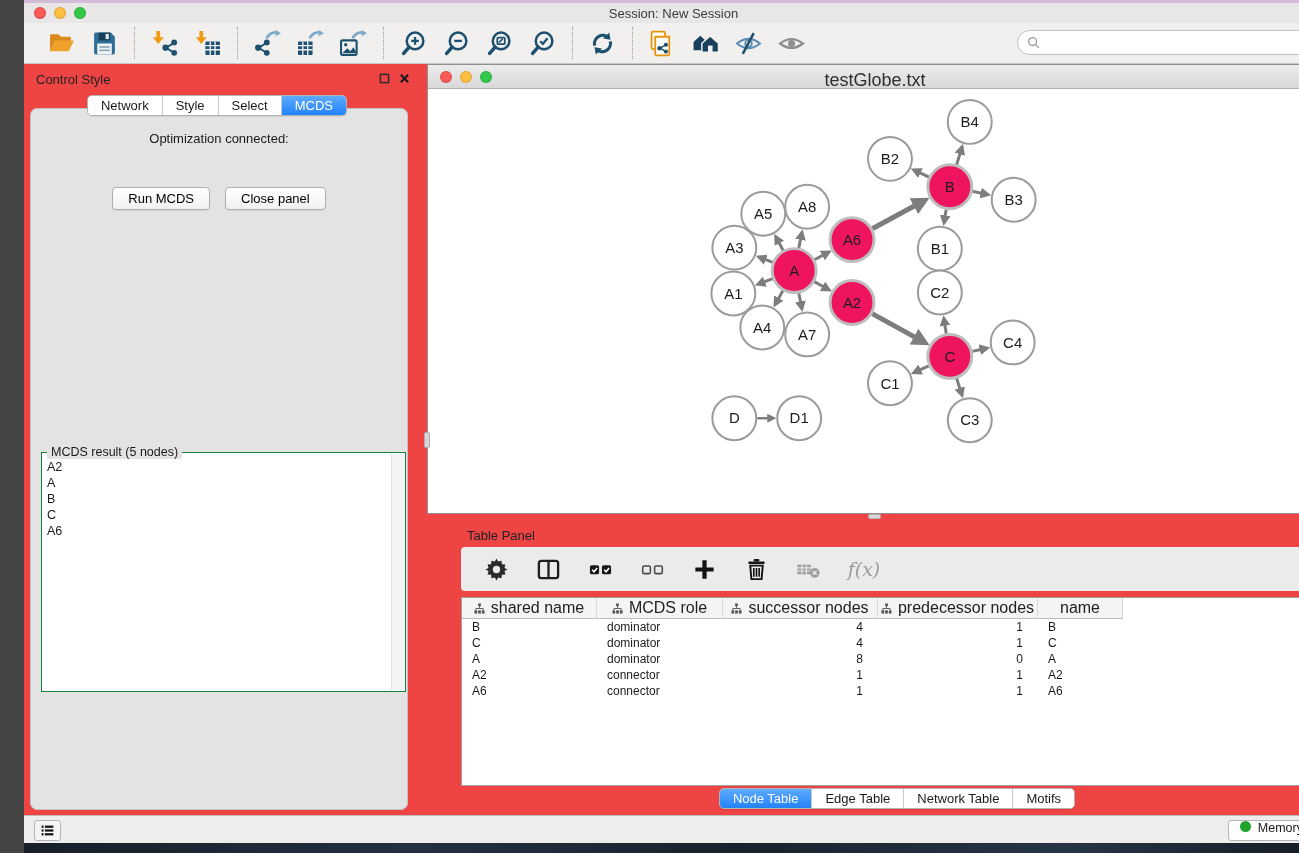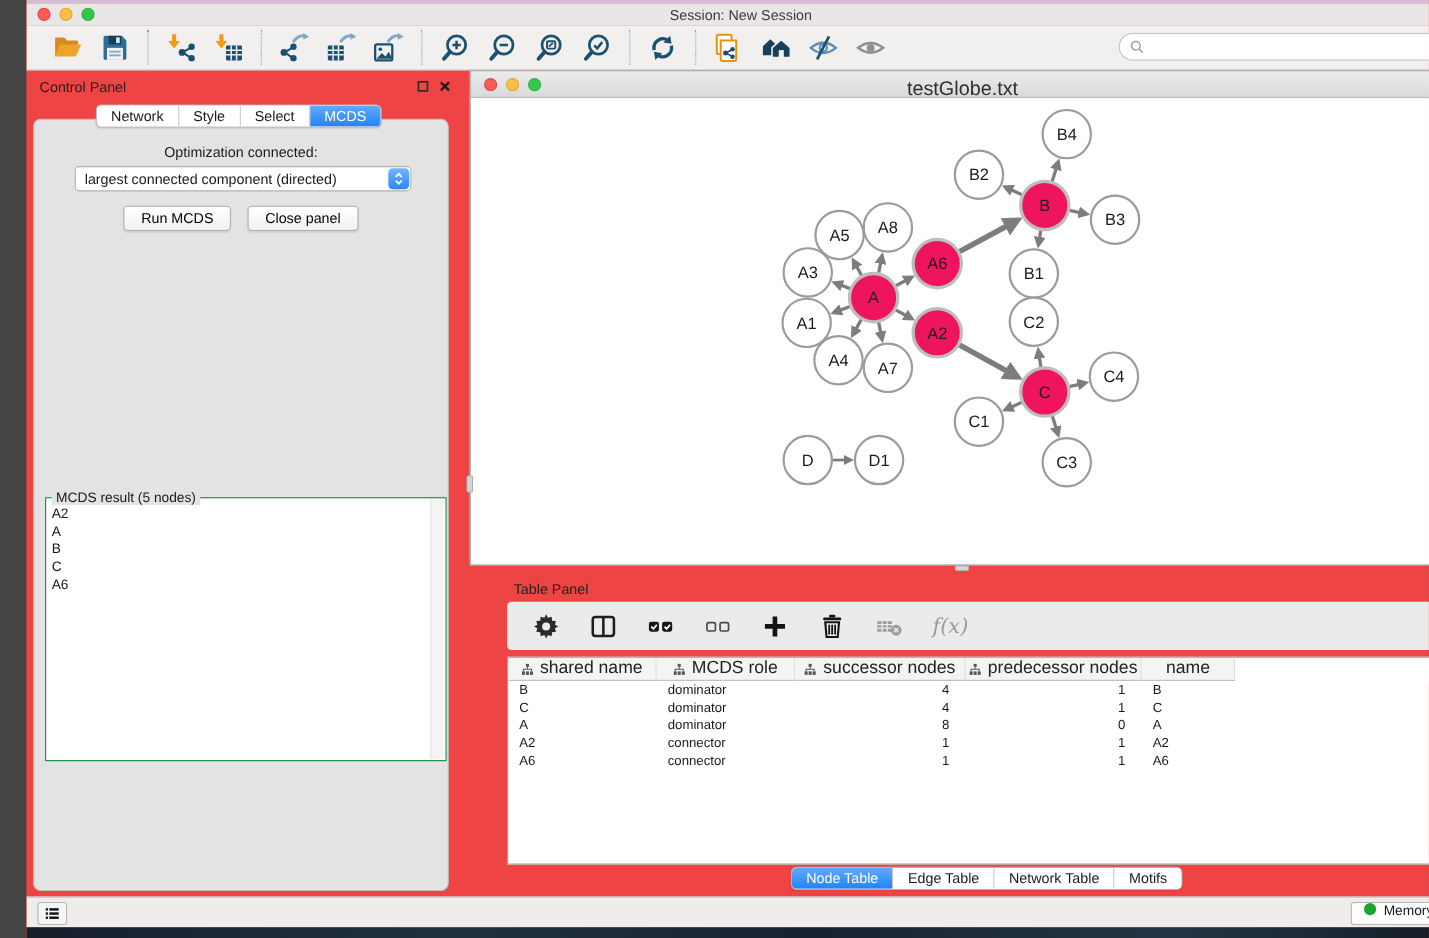--- a/index.html
+++ b/index.html
@@ -313,21 +313,21 @@
     <div class="searchbox">
       <svg viewBox="0 0 16 16">
           <circle cx="7" cy="7" r="4.2" fill="none" stroke="#9a9a9a" stroke-width="1.4"></circle>
           <path d="M10.2 10.2 L13.7 13.7" stroke="#9a9a9a" stroke-width="1.4"></path>
         </svg>
       <input placeholder="" style="">
     </div>
   </div>
 
   <div class="control-panel">
-    <div class="panel-title">Control Panel</div>
+    <div class="panel-title">Control Style</div>
     <div class="panel-icons">
       <span>
           <svg viewBox="0 0 12 12">
             <rect x="1.5" y="1.5" width="9" height="9" fill="none" stroke="#2b2b2b" stroke-width="1.6"></rect>
           </svg>
         </span>
       <span>
           <svg viewBox="0 0 12 12">
             <path d="M2 2 L10 10 M10 2 L2 10" stroke="#1a1a1a" stroke-width="2.3"></path>
           </svg>
@@ -336,29 +336,20 @@
     <div class="cp-tabs">
         <div class="seg-group" id="cp-tabs">
           <div class="seg">Network</div>
           <div class="seg">Style</div>
           <div class="seg">Select</div>
           <div class="seg active">MCDS</div>
         </div>
       </div>
     <div class="cp-content">
       <div class="opt-label">Optimization connected:</div>
-      <div class="select">
-        <span class="val">largest connected component (directed)</span>
-        <span class="stepper">
-          <svg viewBox="0 0 10 14" width="9" height="13">
-              <path d="M2 5 L5 2 L8 5" fill="none" stroke="#fff" stroke-width="1.8"></path>
-              <path d="M2 9 L5 12 L8 9" fill="none" stroke="#fff" stroke-width="1.8"></path>
-            </svg>
-        </span>
-      </div>
       <div class="btn-row">
         <button class="mac-btn">Run MCDS</button>
         <button class="mac-btn">Close panel</button>
       </div>
       <div class="result-box">
         <div class="result-legend">MCDS result (5 nodes)</div>
         <div class="result-list" id="result-list">
             <div>A2</div>
             <div>A</div>
             <div>B</div>

